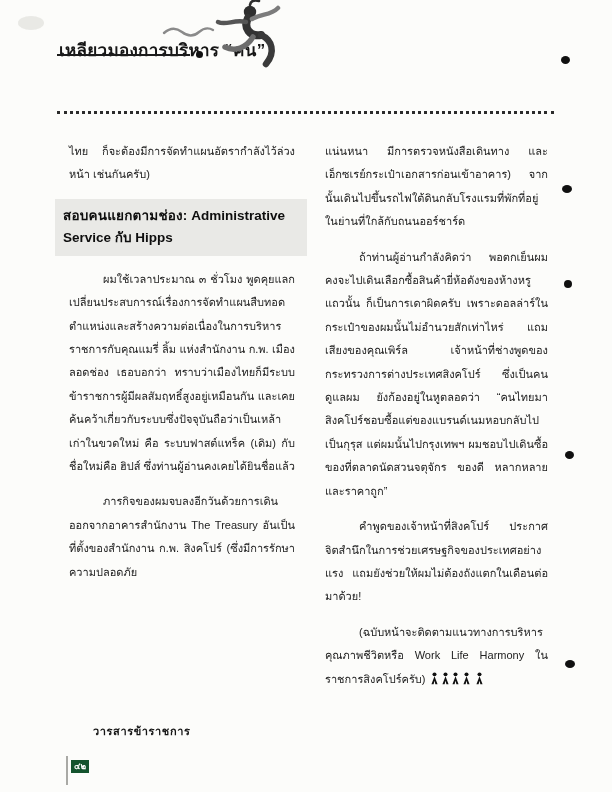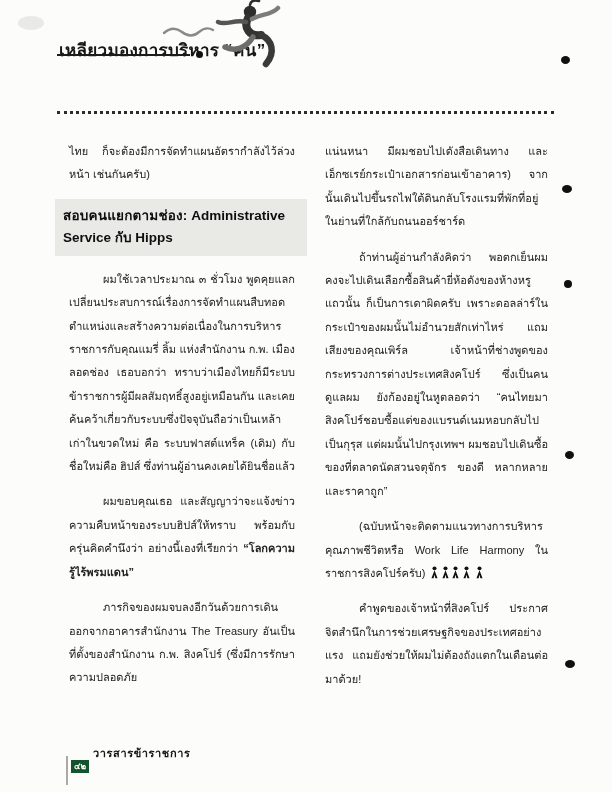--- a/index.html
+++ b/index.html
@@ -61,21 +61,21 @@
   .m5{left:565px;top:660px;width:10px;height:8px;}
 
   
   .footer-line{position:absolute;left:66px;top:756px;width:2px;height:29px;background:#a9a9a5;}
   .page-badge{
     position:absolute;left:71px;top:760px;width:18px;height:13px;
     background:#14532d;color:#fff;font-size:8.5px;line-height:13px;
     text-align:center;font-weight:bold;
   }
   .journal-title{
-    position:absolute;left:93px;top:744px;
+    position:absolute;left:93px;top:722px;
     font-size:11px;font-weight:bold;letter-spacing:.6px;color:#141414;
     white-space:nowrap;
   }
 </style>
 </head>
 <body>
 
 <div class="page">
 
   <div class="smudge"></div>
@@ -103,29 +103,30 @@
 
   <div class="dotted-rule"></div>
 
   <div class="col col-left">
     <p class="lead">ไทย ก็จะต้องมีการจัดทำแผนอัตรากำลังไว้ล่วงหน้า เช่นกันครับ)</p>
 
     <h2 class="article-heading"><span class="th">สอบคนแยกตามช่อง:</span> <span>Administrative Service กับ Hipps</span></h2>
 
     <p class="indent">ผมใช้เวลาประมาณ ๓ ชั่วโมง พูดคุยแลกเปลี่ยนประสบการณ์เรื่องการจัดทำแผนสืบทอดตำแหน่งและสร้างความต่อเนื่องในการบริหารราชการกับคุณแมรี่ ลิ้ม แห่งสำนักงาน ก.พ. เมืองลอดช่อง เธอบอกว่า ทราบว่าเมืองไทยก็มีระบบข้าราชการผู้มีผลสัมฤทธิ์สูงอยู่เหมือนกัน และเคยค้นคว้าเกี่ยวกับระบบซึ่งปัจจุบันถือว่าเป็นเหล้าเก่าในขวดใหม่ คือ ระบบฟาสต์แทร็ค (เดิม) กับชื่อใหม่คือ ฮิปส์ ซึ่งท่านผู้อ่านคงเคยได้ยินชื่อแล้ว</p>
 
-    <p class="indent"><span>ผมขอบคุณเธอ และสัญญาว่าจะแจ้งข่าวความคืบหน้าของระบบฮิปส์ให้ทราบ พร้อมกับครุ่นคิดคำนึงว่า อย่างนี้เองที่เรียกว่า </span><span class="bold-quote">“โลกความรู้ไร้พรมแดน”</span></p>
 
     <p class="indent">ภารกิจของผมจบลงอีกวันด้วยการเดินออกจากอาคารสำนักงาน The Treasury อันเป็นที่ตั้งของสำนักงาน ก.พ. สิงคโปร์ (ซึ่งมีการรักษาความปลอดภัย</p>
   </div>
 
   <div class="col col-right">
-    <p class="lead">แน่นหนา มีผมชอบไปเดังสือเดินทาง และเอ็กซเรย์กระเป๋าเอกสารก่อนเข้าอาคาร) จากนั้นเดินไปขึ้นรถไฟใต้ดินกลับโรงแรมที่พักที่อยู่ในย่านที่ใกล้กับถนนออร์ชาร์ด</p>
+    <p class="lead">แน่นหนา มีการตรวจหนังสือเดินทาง และเอ็กซเรย์กระเป๋าเอกสารก่อนเข้าอาคาร) จากนั้นเดินไปขึ้นรถไฟใต้ดินกลับโรงแรมที่พักที่อยู่ในย่านที่ใกล้กับถนนออร์ชาร์ด</p>
 
     <p class="indent"><span>ถ้าท่านผู้อ่านกำลังคิดว่า พอตกเย็นผมคงจะไปเดินเลือกซื้อสินค้ายี่ห้อดังของห้างหรูแถวนั้น ก็เป็นการเดาผิดครับ เพราะดอลล่าร์ในกระเป๋าของผมนั้นไม่อำนวยสักเท่าไหร่ แถมเสียงของคุณเพิร์ล เจ้าหน้าที่ช่างพูดของกระทรวงการต่างประเทศสิงคโปร์ ซึ่งเป็นคนดูแลผม ยังก้องอยู่ในหูตลอดว่า </span><span class="italic">“คนไทยมาสิงคโปร์ชอบซื้อแต่ของแบรนด์เนมหอบกลับไปเป็นกุรุส แต่ผมนั้นไปกรุงเทพฯ ผมชอบไปเดินซื้อของที่ตลาดนัดสวนจตุจักร ของดี หลากหลายและราคาถูก”</span></p>
+
+    <p class="indent italic">คำพูดของเจ้าหน้าที่สิงคโปร์ ประกาศจิตสำนึกในการช่วยเศรษฐกิจของประเทศอย่างแรง แถมยังช่วยให้ผมไม่ต้องถังแตกในเดือนต่อมาด้วย!</p>
 
     <p class="indent closing"><span>(ฉบับหน้าจะติดตามแนวทางการบริหารคุณภาพชีวิตหรือ Work Life Harmony ในราชการสิงคโปร์ครับ)</span><span class="people">
         <svg width="9" height="13" viewBox="0 0 10 14">
             <circle cx="5" cy="2.4" r="2.2" fill="#111"></circle>
             <path d="M5,4.6 L8.4,13.5 L6,13.5 L5,9.6 L4,13.5 L1.6,13.5 Z" fill="#111"></path>
           </svg>
         <svg width="9" height="13" viewBox="0 0 10 14">
             <circle cx="5" cy="2.4" r="2.2" fill="#111"></circle>
             <path d="M5,4.6 L8.4,13.5 L6,13.5 L5,9.6 L4,13.5 L1.6,13.5 Z" fill="#111"></path>
           </svg>
@@ -135,22 +136,20 @@
           </svg>
         <svg width="9" height="13" viewBox="0 0 10 14">
             <circle cx="5" cy="2.4" r="2.2" fill="#111"></circle>
             <path d="M5,4.6 L8.4,13.5 L6,13.5 L5,9.6 L4,13.5 L1.6,13.5 Z" fill="#111"></path>
           </svg>
         <svg width="9" height="13" viewBox="0 0 10 14" style="margin-left:3px">
             <circle cx="5" cy="2.4" r="2.2" fill="#111"></circle>
             <path d="M5,4.6 L8.4,13.5 L6,13.5 L5,9.6 L4,13.5 L1.6,13.5 Z" fill="#111"></path>
           </svg>
     </span></p>
-
-    <p class="indent italic">คำพูดของเจ้าหน้าที่สิงคโปร์ ประกาศจิตสำนึกในการช่วยเศรษฐกิจของประเทศอย่างแรง แถมยังช่วยให้ผมไม่ต้องถังแตกในเดือนต่อมาด้วย!</p>
   </div>
 
   <div class="mark m1"></div>
   <div class="mark m2"></div>
   <div class="mark m3"></div>
   <div class="mark m4"></div>
   <div class="mark m5"></div>
 
   <div class="footer-line"></div>
   <div class="page-badge">๔๒</div>

